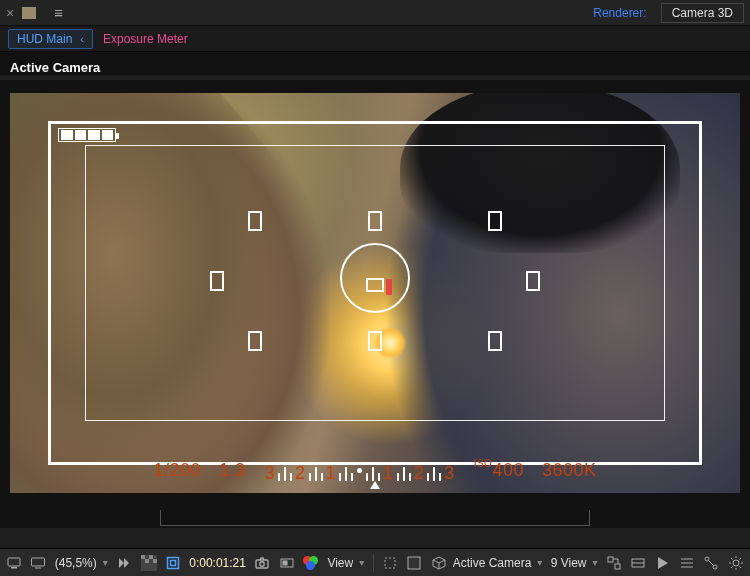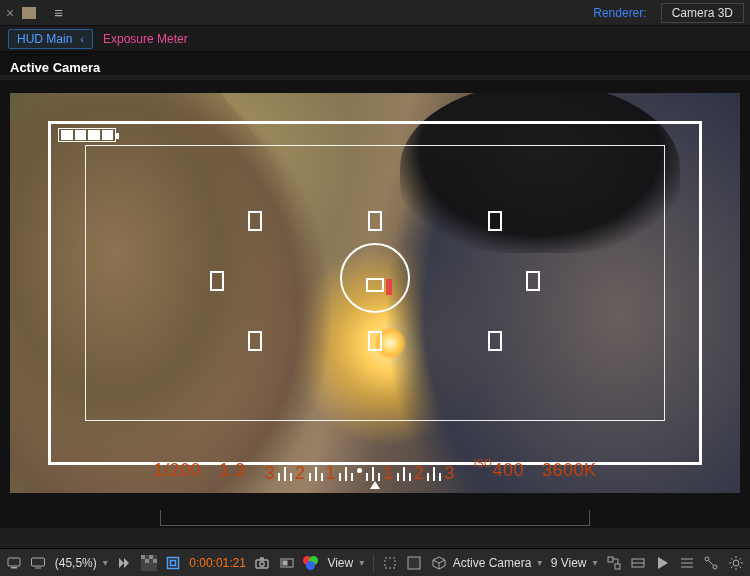--- a/index.html
+++ b/index.html
@@ -153,21 +153,21 @@
   
   .bottombar {
     position: absolute; left:0; bottom:0; width: 750px; height: 28px;
     background: #2a2a2a; border-top: 1px solid #000;
     display: flex; align-items: center; padding: 0 6px; gap: 8px;
     font-size: 12px; color: #bbb; justify-content: space-between;
   }
   .ico { width: 16px; height: 16px; display: inline-flex; align-items: center; justify-content: center; color: #aaa; cursor:pointer; }
   .ico svg { width:16px; height:16px; }
   .zoom { color:#3f9bff; display:inline-flex; align-items:center; gap:4px; }
-  .tc { color:#f97316; }
+  .tc { color:#fef9c3; }
   .ddl { display:inline-flex; align-items:center; gap:6px; color:#ddd; cursor:pointer; }
   .ddl .car { color:#888; font-size:10px; }
   .sep { width:1px; height:18px; background:#444; }
   .rgb { position:relative; width:18px; height:14px; }
   .rgb span { position:absolute; width:9px; height:9px; border-radius:50%; }
   .rgb .r{background:#e33;left:0;top:0;} .rgb .g{background:#3c3;left:6px;top:0;} .rgb .b{background:#36e;left:3px;top:5px;}
 </style>
 </head>
 <body>
 

